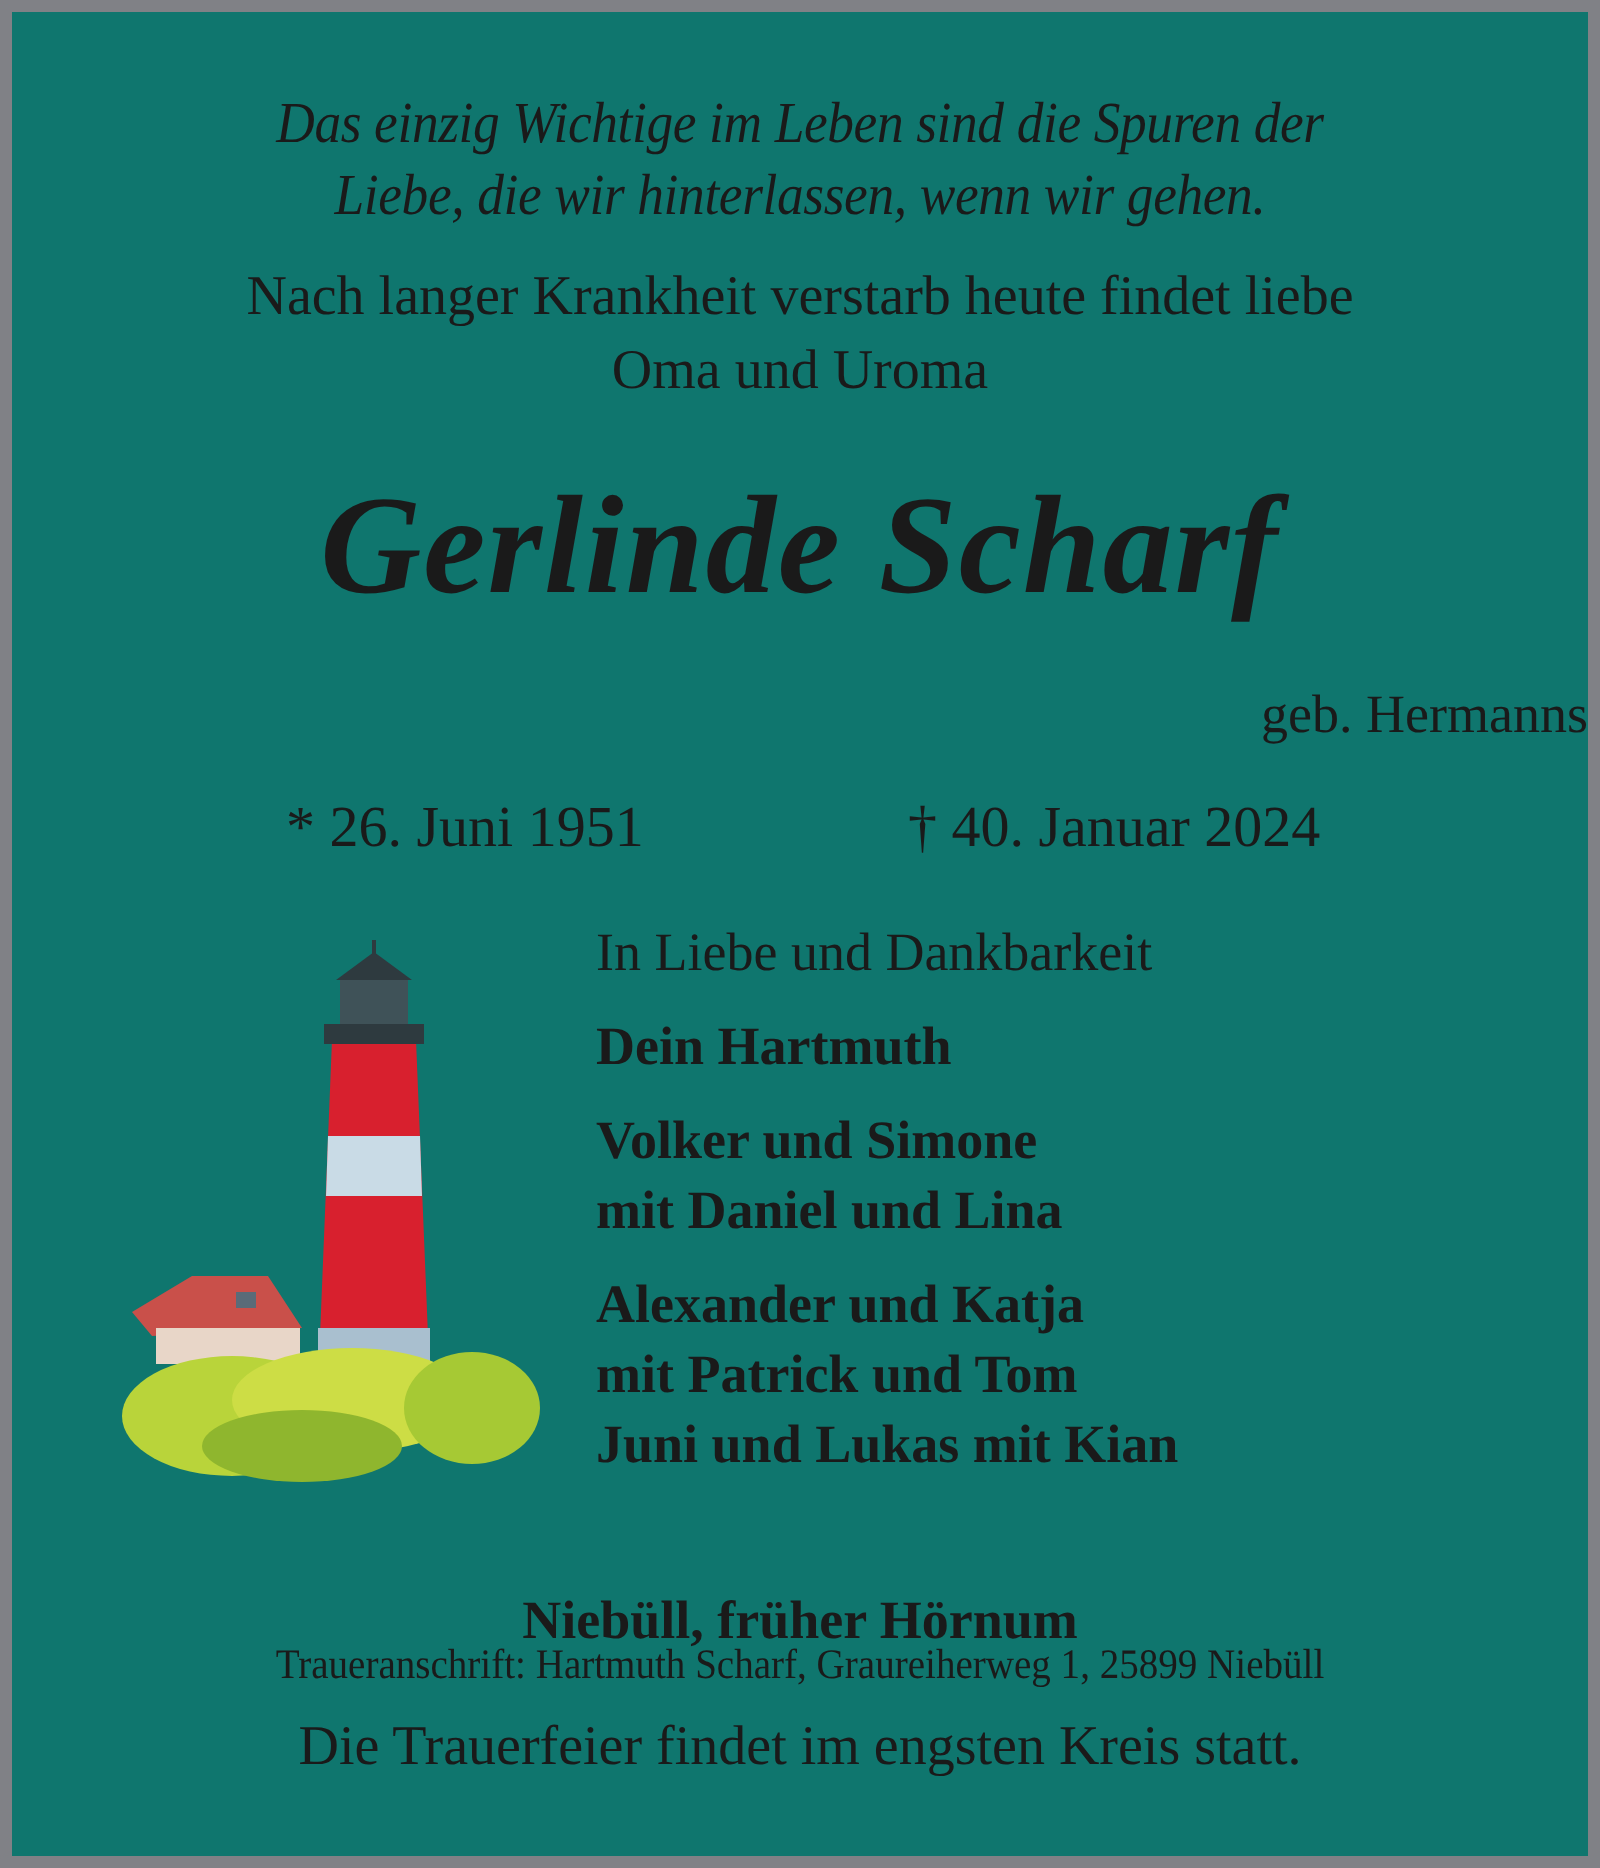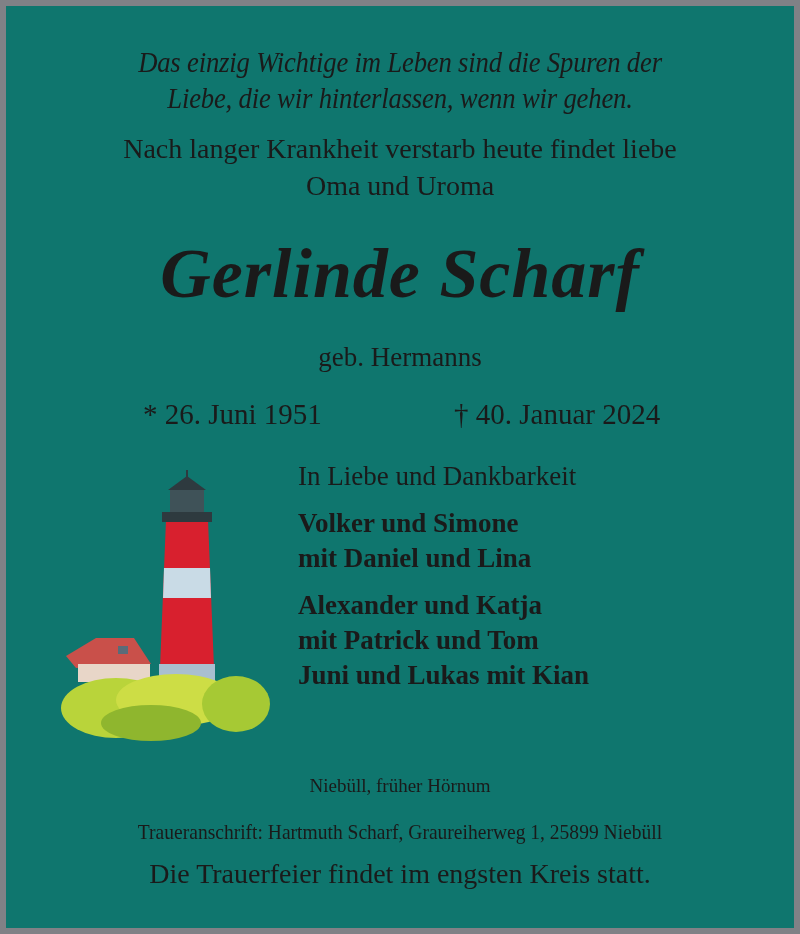--- a/index.html
+++ b/index.html
@@ -19,28 +19,28 @@
     .center { position: absolute; left: 0; right: 0; text-align: center; }
     .quote {
       top: 38px; font-style: italic; font-size: 29px; line-height: 36px;
       transform: scaleX(0.92); letter-spacing: -0.2px;
     }
     .intro { top: 124px; font-size: 28px; line-height: 37px; }
     .name {
       top: 228px; font-style: italic; font-weight: bold; font-size: 70px; line-height: 80px;
       letter-spacing: 1px;
     }
-    .maiden { top: 334px; font-size: 27px; line-height: 34px; }
+    .maiden { top: 334px; font-size: 27px; line-height: 34px; text-align: right; }
     .dates { position: absolute; top: 390px; font-size: 29px; line-height: 36px; margin-left: 15px; }
     .birth { left: 122px; }
     .death { left: 433px; }
     .family { position: absolute; left: 292px; top: 452px; width: 470px; }
     .family .greeting { font-size: 27px; line-height: 36px; margin-bottom: 12px; }
     .family .grp { font-weight: bold; font-size: 27px; line-height: 35px; margin-bottom: 12px; }
-    .place { top: 763px; font-size: 19px; line-height: 34px; }
+    .place { top: 787px; font-size: 27px; line-height: 34px; font-weight: bold; }
     .address { top: 812px; font-size: 21px; line-height: 28px; transform: scaleX(0.93); }
     .ceremony { top: 850px; font-size: 28px; line-height: 36px; }
     .illustration { position: absolute; left: 50px; top: 462px; width: 215px; height: 290px; }
   </style>
 </head>
 <body>
 
 <div class="card">
   <div class="center quote">
     <div>Das einzig Wichtige im Leben sind die Spuren der</div>
@@ -71,20 +71,23 @@
 
     <ellipse cx="60" cy="240" rx="55" ry="30" fill="#b9d43a"></ellipse>
     <ellipse cx="120" cy="232" rx="60" ry="26" fill="#cddd45"></ellipse>
     <ellipse cx="180" cy="236" rx="34" ry="28" fill="#a6c934"></ellipse>
     <ellipse cx="95" cy="255" rx="50" ry="18" fill="#8fb62e"></ellipse>
   </svg>
 
   <div class="family">
     <div class="greeting">In Liebe und Dankbarkeit</div>
     <div class="grp">
+      <div>Dein Hartmuth</div>
+    </div>
+    <div class="grp">
       <div>Volker und Simone</div>
       <div>mit Daniel und Lina</div>
     </div>
     <div class="grp">
       <div>Alexander und Katja</div>
       <div>mit Patrick und Tom</div>
       <div>Juni und Lukas mit Kian</div>
     </div>
   </div>
 

